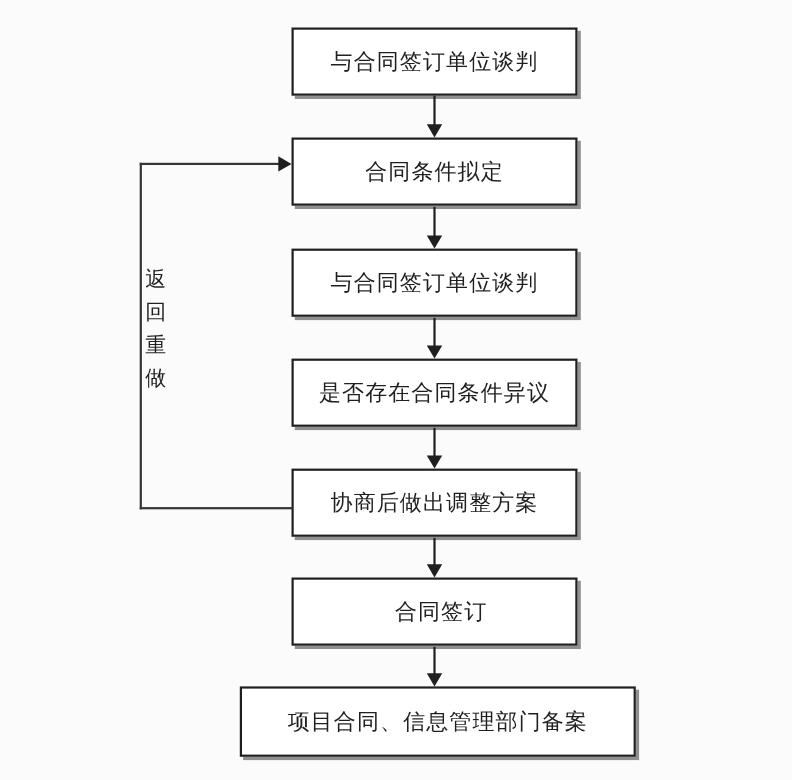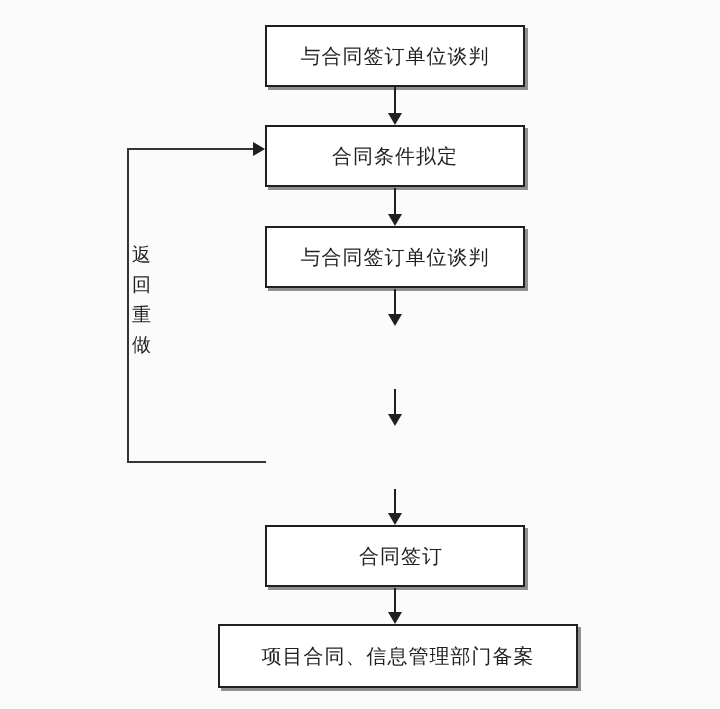--- a/index.html
+++ b/index.html
@@ -102,20 +102,22 @@
   }
 </style>
 </head>
 <body>
 
 <div class="canvas">
 
   <div class="node n1">与合同签订单位谈判</div>
   <div class="node n3">与合同签订单位谈判</div>
   <div class="node n2">合同条件拟定</div>
+  <div class="node n4">是否存在合同条件异议</div>
+  <div class="node n5">协商后做出调整方案</div>
   <div class="node n6">合同签订</div>
   <div class="node n7">项目合同、信息管理部门备案</div>
 
   <div class="varrow a1">
     <span class="shaft"></span>
     <span class="head"></span>
   </div>
   <div class="varrow a2">
     <span class="shaft"></span>
     <span class="head"></span>

